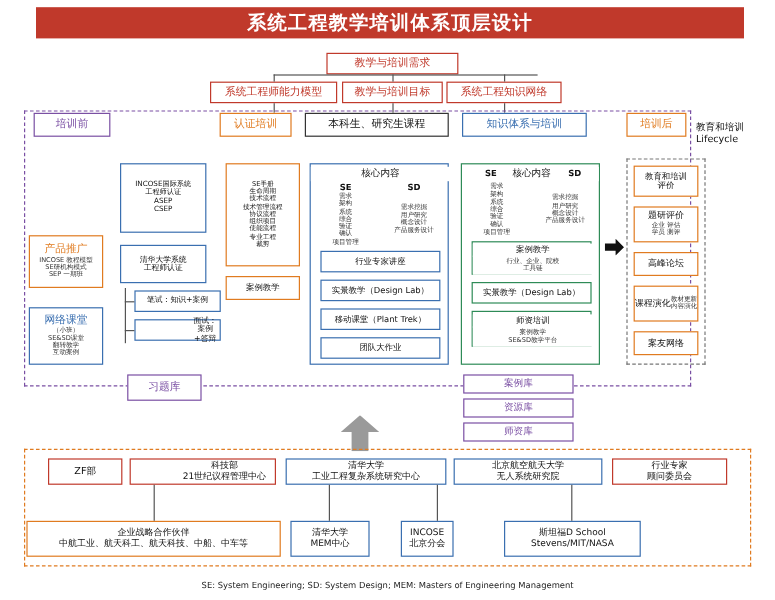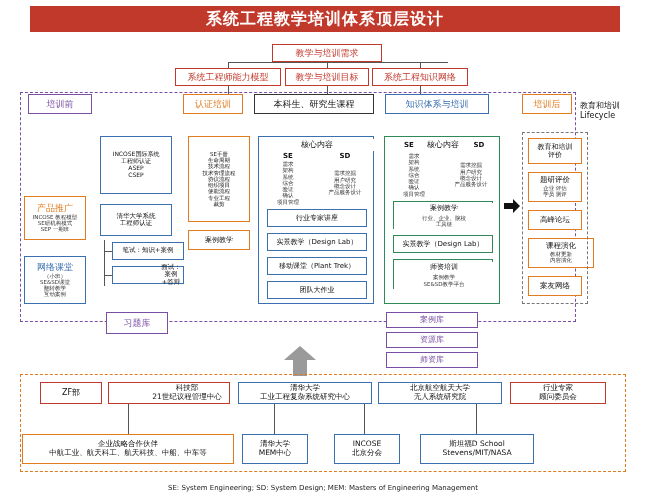--- a/index.html
+++ b/index.html
@@ -151,21 +151,21 @@
 评价</div>
 
   <div class="box" style="left:528px;top:172px;width:54px;height:30px;border:1px solid #e07b20;flex-direction:column;">
     <div class="t" style="font-size:7.5px;color:#111;">题研评价</div>
     <div class="t" style="font-size:5.5px;color:#333;">企业 评估
 学员 测评</div>
   </div>
 
   <div class="box t" style="left:528px;top:210px;width:54px;height:20px;border:1px solid #e07b20;color:#111;font-size:7.5px;">高峰论坛</div>
 
-  <div class="box" style="left:528px;top:238px;width:66px;height:30px;border:1px solid #e07b20;flex-direction:column;">
+  <div class="box" style="left:528px;top:238px;width:54px;height:30px;border:1px solid #e07b20;">
     <div class="t" style="font-size:7.5px;color:#111;">课程演化</div>
     <div class="t" style="font-size:5.5px;color:#333;">教材更新
 内容演化</div>
   </div>
 
   <div class="box t" style="left:528px;top:276px;width:54px;height:20px;border:1px solid #e07b20;color:#111;font-size:7.5px;">案友网络</div>
 
   <div class="dashbox" style="left:522px;top:132px;width:66px;height:172px;border-color:#777;"></div>
 
   <div class="box t" style="left:106px;top:312px;width:62px;height:22px;border:1px solid #7a4fa3;color:#7a4fa3;font-size:9px;">习题库</div>
@@ -189,21 +189,21 @@
 工业工程复杂系统研究中心</div>
   <div class="box t" style="left:378px;top:382px;width:124px;height:22px;border:1px solid #3a6fb0;color:#111;font-size:7.5px;">北京航空航天大学
 无人系统研究院</div>
   <div class="box t" style="left:510px;top:382px;width:96px;height:22px;border:1px solid #c0392b;color:#111;font-size:7.5px;">行业专家
 顾问委员会</div>
 
   <div class="box t" style="left:22px;top:434px;width:212px;height:30px;border:1px solid #e07b20;color:#111;font-size:7.5px;">企业战略合作伙伴
 中航工业、航天科工、航天科技、中船、中车等</div>
   <div class="box t" style="left:242px;top:434px;width:66px;height:30px;border:1px solid #3a6fb0;color:#111;font-size:7.5px;">清华大学
 MEM中心</div>
-  <div class="box t" style="left:334px;top:434px;width:66px;height:30px;border:1px solid #3a6fb0;color:#111;font-size:7.5px;">INCOSE
+  <div class="box t" style="left:334px;top:434px;width:44px;height:30px;border:1px solid #3a6fb0;color:#111;font-size:7.5px;">INCOSE
 北京分会</div>
   <div class="box t" style="left:420px;top:434px;width:114px;height:30px;border:1px solid #3a6fb0;color:#111;font-size:7.5px;">斯坦福D School
 Stevens/MIT/NASA</div>
 
   <div class="ln vline" style="left:128px;top:404px;height:30px;"></div>
   <div class="ln vline" style="left:274px;top:404px;height:30px;"></div>
   <div class="ln vline" style="left:364px;top:404px;height:30px;"></div>
   <div class="ln vline" style="left:476px;top:404px;height:30px;"></div>
 
   <div class="footnote" style="top:484px;">SE: System Engineering; SD: System Design; MEM: Masters of Engineering Management</div>

